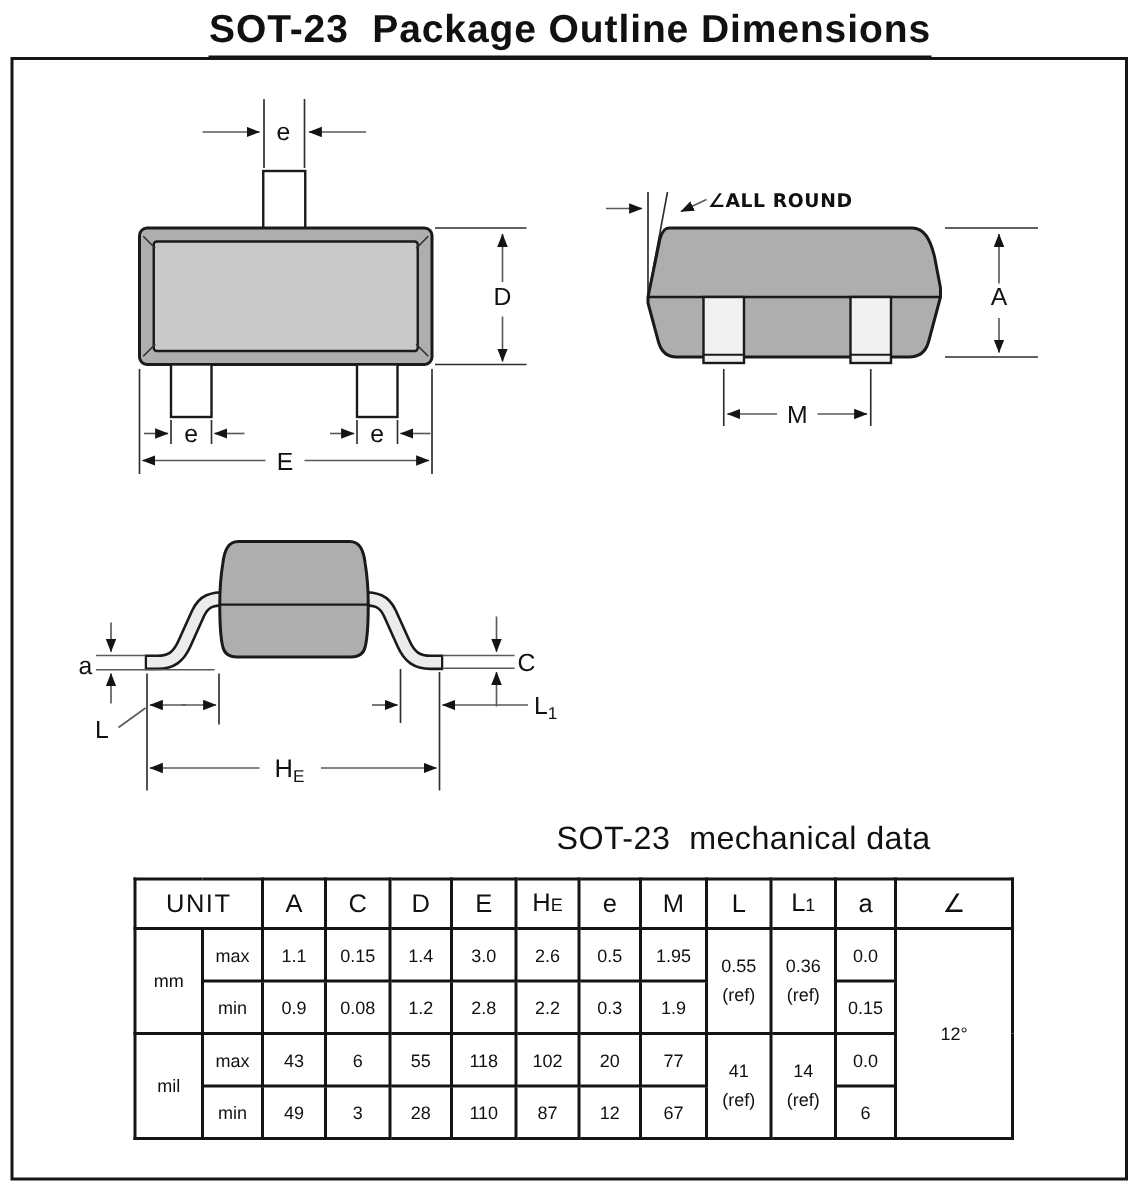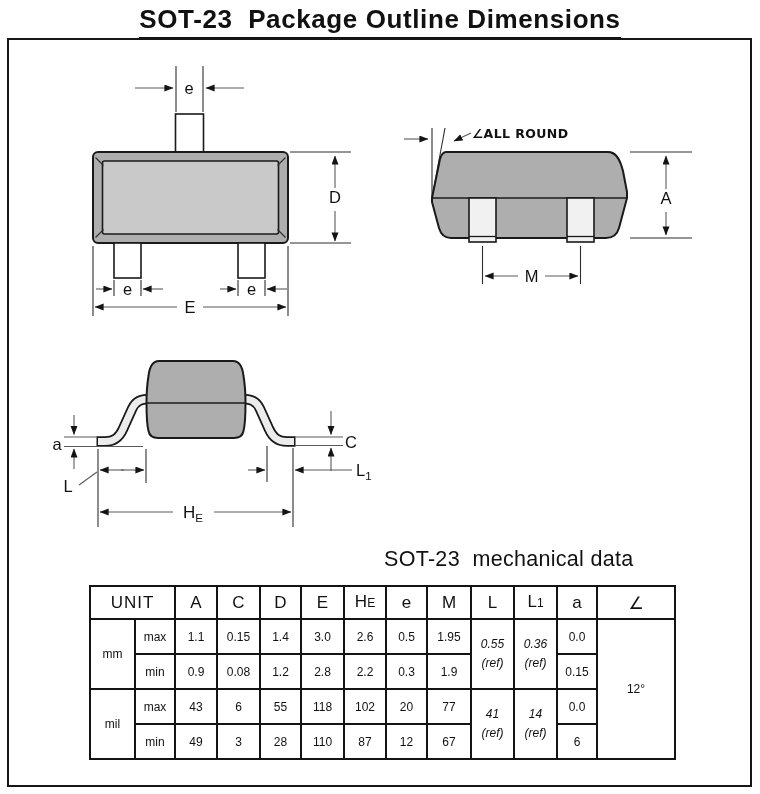--- a/index.html
+++ b/index.html
@@ -13,36 +13,36 @@
   .page-title span{
     display:inline-block;font-size:26px;letter-spacing:0.6px;
     border-bottom:3px solid #111;padding-bottom:2px;white-space:pre;
   }
   .frame{
     position:absolute;left:7px;top:38px;width:741px;height:745px;
     border:2px solid #161616;background:#fff;
   }
   .drawing{position:absolute;left:0;top:0;}
   .table-title{
-    position:absolute;left:384px;top:547px;font-size:21.5px;
+    position:absolute;left:371px;top:547px;font-size:21.5px;
     letter-spacing:0.3px;white-space:pre;color:#111;
   }
   table.mech{
     position:absolute;left:89px;top:585px;border-collapse:collapse;
     table-layout:fixed;font-family:"Liberation Sans",sans-serif;
   }
   table.mech td,table.mech th{
     border:2px solid #141414;text-align:center;vertical-align:middle;
     font-size:12px;font-weight:normal;padding:0;line-height:18px;color:#111;
   }
   table.mech th{font-size:17px;}
   th.unit-h{font-size:19px;letter-spacing:1px;}
   .sub{font-size:12px;}
   .angle-font{font-family:"DejaVu Sans","Liberation Sans",sans-serif;}
-  .refcell div{line-height:19px;font-style:italic;}
+  .refcell div{line-height:19px;}
   
   .ext{stroke:#2e2e2e;stroke-width:1.1;fill:none;}
   .dim{stroke:#5a5a5a;stroke-width:1.1;fill:none;}
   .body-outline{stroke:#1a1a1a;stroke-width:2;stroke-linejoin:round;}
   .thin-outline{stroke:#1a1a1a;stroke-width:1.6;}
   text.dl{font-family:"Liberation Sans",sans-serif;font-size:16.5px;fill:#111;}
   text.callout{font-family:"DejaVu Sans","Liberation Sans",sans-serif;font-size:12.5px;font-weight:600;letter-spacing:0.4px;fill:#111;}
 </style>
 </head>
 <body>

